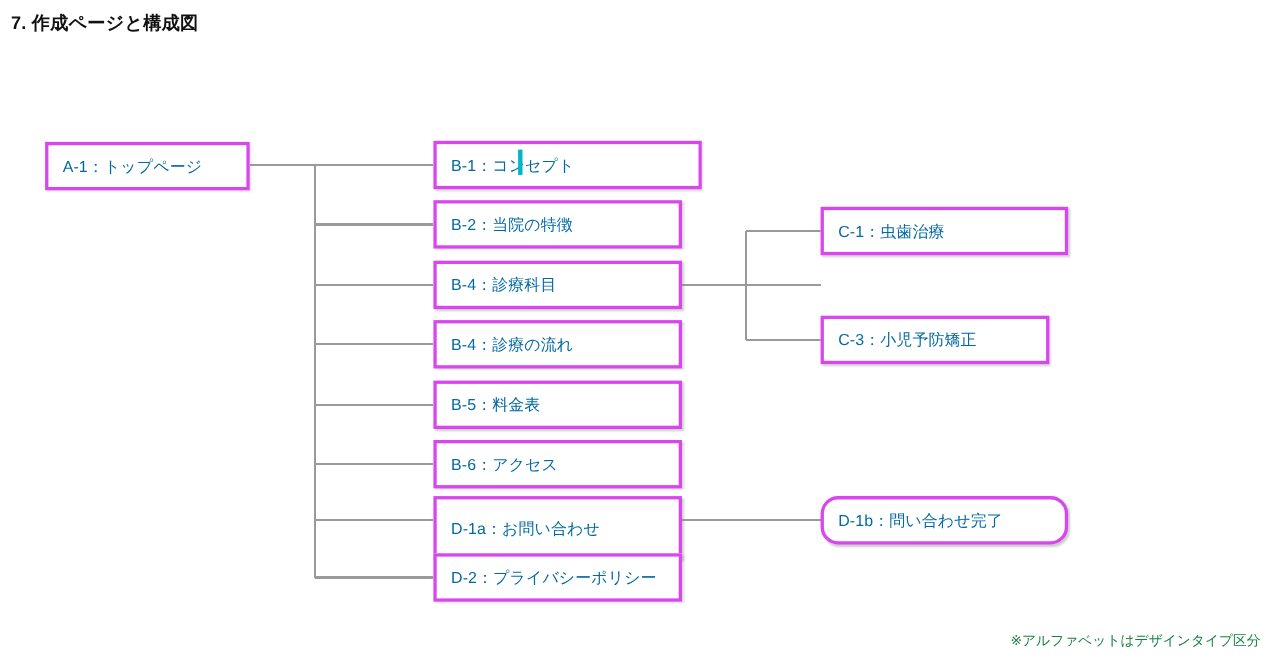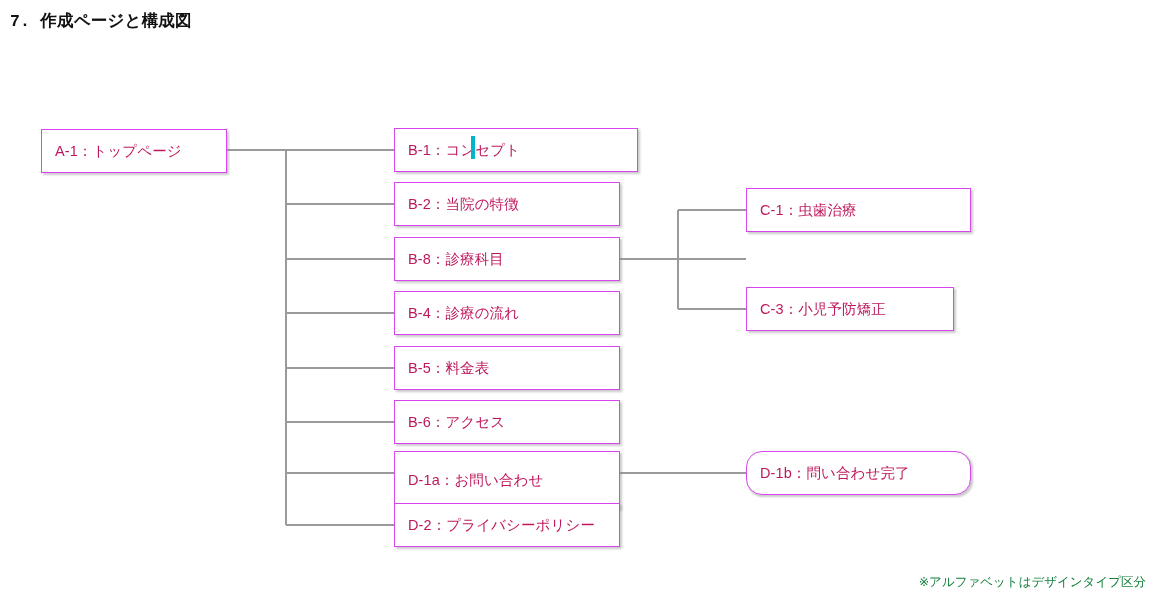--- a/index.html
+++ b/index.html
@@ -17,47 +17,46 @@
   }
   #page-title {
     position: absolute;
     left: 10px;
     top: 10px;
     font-size: 16.5px;
     font-weight: bold;
     letter-spacing: 0.2px;
     color: #111111;
     white-space: nowrap;
-    font-family: Liberation Mono, monospace;
   }
   .diagram {
     position: absolute;
     left: 0;
     top: 0;
     width: 1158px;
     height: 603px;
   }
   .connectors {
     position: absolute;
     left: 0;
     top: 0;
     width: 1158px;
     height: 603px;
     pointer-events: none;
   }
   .node {
     position: absolute;
     box-sizing: border-box;
     background: #ffffff;
-    border: 1px solid #d946ef;
+    border: 3px solid #d946ef;
     box-shadow: 1.5px 1.5px 2px rgba(140,140,140,0.45);
     display: flex;
     align-items: center;
     font-size: 14.5px;
-    color: #be185d;
+    color: #0369a1;
     padding-left: 13px;
     white-space: nowrap;
     letter-spacing: 0.1px;
   }
   .node .label {
     display: inline-block;
   }
   .caret {
     position: absolute;
     width: 4px;
@@ -113,21 +112,21 @@
 
   <div class="node" style="left:394px; top:128px; width:244px; height:44px;">
     <span class="label">B-1：コンセプト</span>
   </div>
 
   <div class="node" style="left:394px; top:182px; width:226px; height:44px;">
     <span class="label">B-2：当院の特徴</span>
   </div>
 
   <div class="node" style="left:394px; top:237px; width:226px; height:44px;">
-    <span class="label">B-8：診療科目</span>
+    <span class="label">B-4：診療科目</span>
   </div>
 
   <div class="node" style="left:394px; top:291px; width:226px; height:44px;">
     <span class="label">B-4：診療の流れ</span>
   </div>
 
   <div class="node" style="left:394px; top:346px; width:226px; height:44px;padding-left:13px;">
     <span class="label">B-5：料金表</span>
   </div>
 

